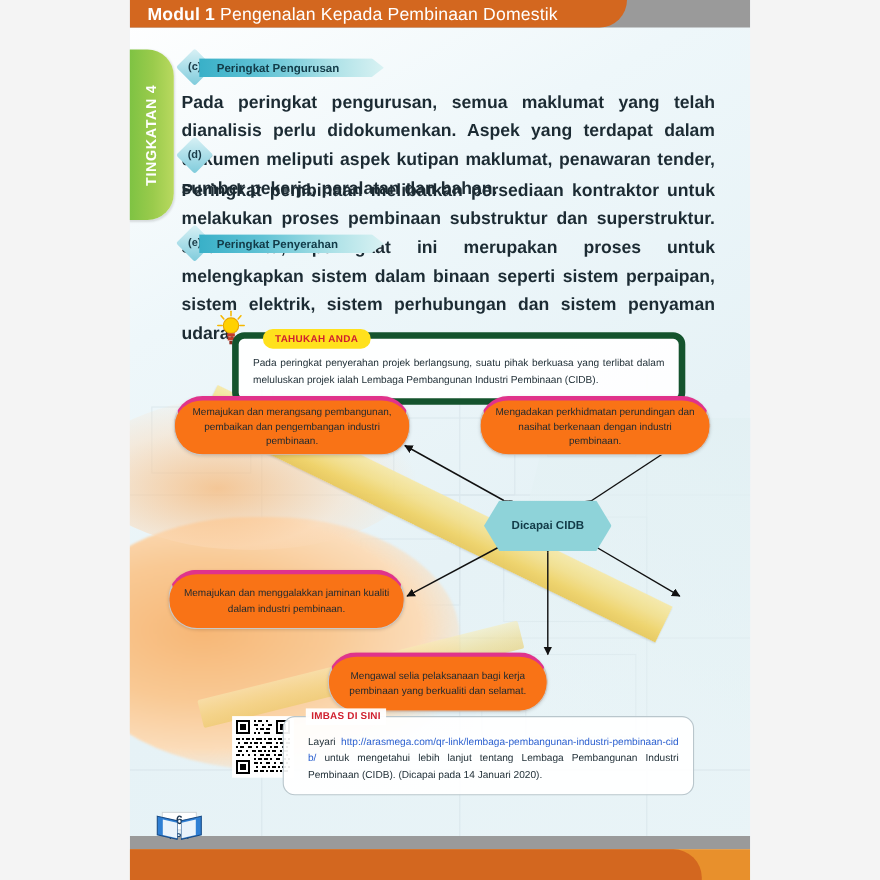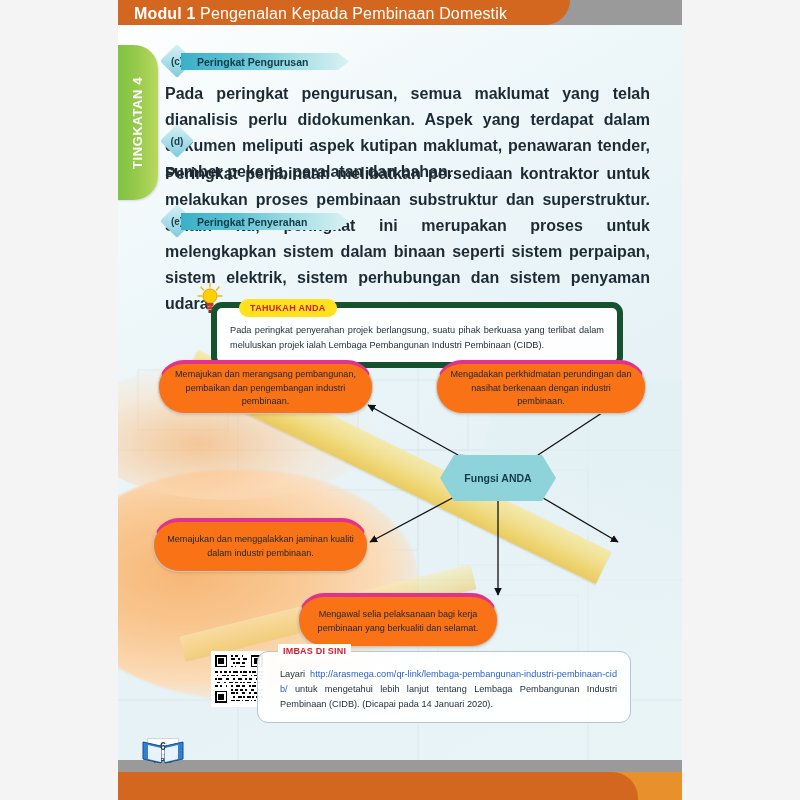--- a/index.html
+++ b/index.html
@@ -321,21 +321,21 @@
 
     <div class="node" style="left:40px;top:5px;width:215px;height:54px;">
       <span>Memajukan dan merangsang pembangunan, pembaikan dan pengembangan industri pembinaan.</span>
     </div>
 
     <div class="node" style="left:318px;top:5px;width:210px;height:54px;">
       <span>Mengadakan perkhidmatan perundingan dan nasihat berkenaan dengan industri pembinaan.</span>
     </div>
 
     <div class="hexagon" style="left:322px;top:100px;">
-      <span>Fungsi ANDA</span>
+      <span>Dicapai CIDB</span>
     </div>
 
     <div class="node" style="left:35px;top:163px;width:215px;height:54px;">
       <span>Memajukan dan menggalakkan jaminan kualiti dalam industri pembinaan.</span>
     </div>
 
 
     <div class="node" style="left:180px;top:238px;width:200px;height:54px;">
       <span>Mengawal selia pelaksanaan bagi kerja pembinaan yang berkualiti dan selamat.</span>
     </div>

